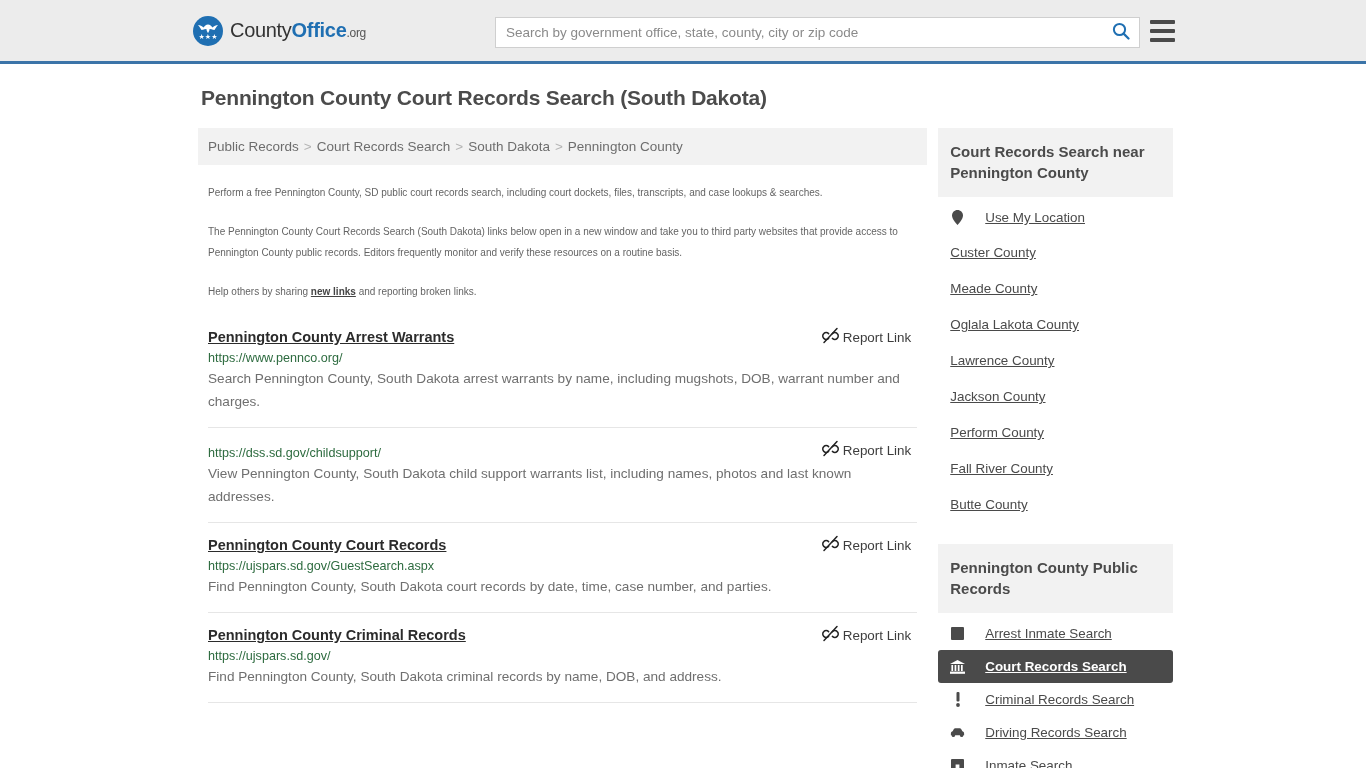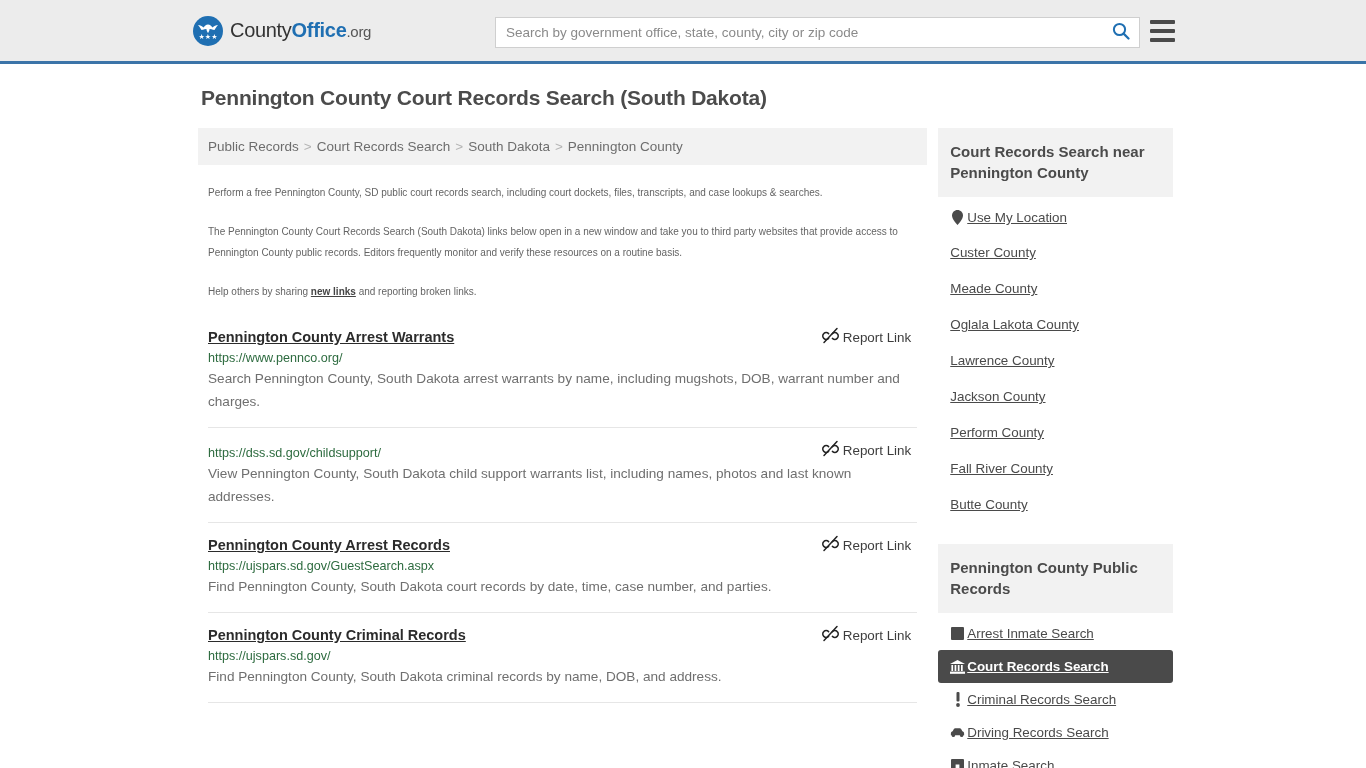--- a/index.html
+++ b/index.html
@@ -45,21 +45,21 @@
     letter-spacing: 0px; margin-top: -1px;
   }
   .logo-text {
     font-size: 20px;
     color: #333333;
     letter-spacing: -0.3px;
     white-space: nowrap;
   }
   .logo-text .b { color: #1f6fb2; font-weight: bold; }
   .logo-text .c { font-weight: normal; }
-  .logo-text .org { font-size: 15px; color: #555; }
+  .logo-text .org { font-size: 12px; color: #555; }
 
   .search-wrap {
     position: absolute;
     left: 495px; top: 17px;
     width: 645px; height: 31px;
     background: #ffffff;
     border: 1px solid #cfcfcf;
     display: flex;
     align-items: center;
   }
@@ -196,21 +196,21 @@
     padding: 13px 12px 14px 12px;
     font-size: 15px;
     font-weight: bold;
     color: #4b4b4b;
     line-height: 21px;
   }
   .panel-body { padding-top: 4px; }
   .side-item {
     display: flex;
     align-items: center;
-    gap: 2px;
+    gap: 20px;
     padding: 9px 12px;
     cursor: pointer;
   }
   .side-item .txt {
     font-size: 13.4px;
     color: #4a4a4a;
     text-decoration: underline;
   }
   .side-item.active {
     background: #4a4a4a;
@@ -293,21 +293,21 @@
                 <span class="label">Report Link</span>
               </div></div>
             <div class="result"><div class="result-url">https://dss.sd.gov/childsupport/</div><div class="result-desc">View Pennington County, South Dakota child support warrants list, including names, photos and last known addresses.</div><div class="report-link">
                 <span><svg width="17" height="17" viewBox="0 0 17 17" xmlns="http://www.w3.org/2000/svg">
                     <path d="M6.6 6.6 C5.2 5.2 3.1 5.2 1.8 6.6 C0.4 7.9 0.4 10 1.8 11.4 C3.1 12.7 5.2 12.7 6.6 11.4" fill="none" stroke="#222" stroke-width="1.5" stroke-linecap="round"></path>
                     <path d="M10.4 11.4 C11.8 12.7 13.9 12.7 15.2 11.4 C16.6 10 16.6 7.9 15.2 6.6 C13.9 5.2 11.8 5.2 10.4 6.6" fill="none" stroke="#222" stroke-width="1.5" stroke-linecap="round"></path>
                     <line x1="2" y1="15.5" x2="15" y2="1.5" stroke="#222" stroke-width="1.5" stroke-linecap="round"></line>
                   </svg></span>
                 <span class="label">Report Link</span>
               </div></div>
-            <div class="result"><a class="result-title" href="#">Pennington County Arrest Records</a><div class="result-url">https://ujspars.sd.gov/GuestSearch.aspx</div><div class="result-desc">Find Pennington County, South Dakota court records by date, time, case number, and parties.</div><div class="report-link">
+            <div class="result"><a class="result-title" href="#">Pennington County Court Records</a><div class="result-url">https://ujspars.sd.gov/GuestSearch.aspx</div><div class="result-desc">Find Pennington County, South Dakota court records by date, time, case number, and parties.</div><div class="report-link">
                 <span><svg width="17" height="17" viewBox="0 0 17 17" xmlns="http://www.w3.org/2000/svg">
                     <path d="M6.6 6.6 C5.2 5.2 3.1 5.2 1.8 6.6 C0.4 7.9 0.4 10 1.8 11.4 C3.1 12.7 5.2 12.7 6.6 11.4" fill="none" stroke="#222" stroke-width="1.5" stroke-linecap="round"></path>
                     <path d="M10.4 11.4 C11.8 12.7 13.9 12.7 15.2 11.4 C16.6 10 16.6 7.9 15.2 6.6 C13.9 5.2 11.8 5.2 10.4 6.6" fill="none" stroke="#222" stroke-width="1.5" stroke-linecap="round"></path>
                     <line x1="2" y1="15.5" x2="15" y2="1.5" stroke="#222" stroke-width="1.5" stroke-linecap="round"></line>
                   </svg></span>
                 <span class="label">Report Link</span>
               </div></div>
             <div class="result"><a class="result-title" href="#">Pennington County Criminal Records</a><div class="result-url">https://ujspars.sd.gov/</div><div class="result-desc">Find Pennington County, South Dakota criminal records by name, DOB, and address.</div><div class="report-link">
                 <span><svg width="17" height="17" viewBox="0 0 17 17" xmlns="http://www.w3.org/2000/svg">
                     <path d="M6.6 6.6 C5.2 5.2 3.1 5.2 1.8 6.6 C0.4 7.9 0.4 10 1.8 11.4 C3.1 12.7 5.2 12.7 6.6 11.4" fill="none" stroke="#222" stroke-width="1.5" stroke-linecap="round"></path>

